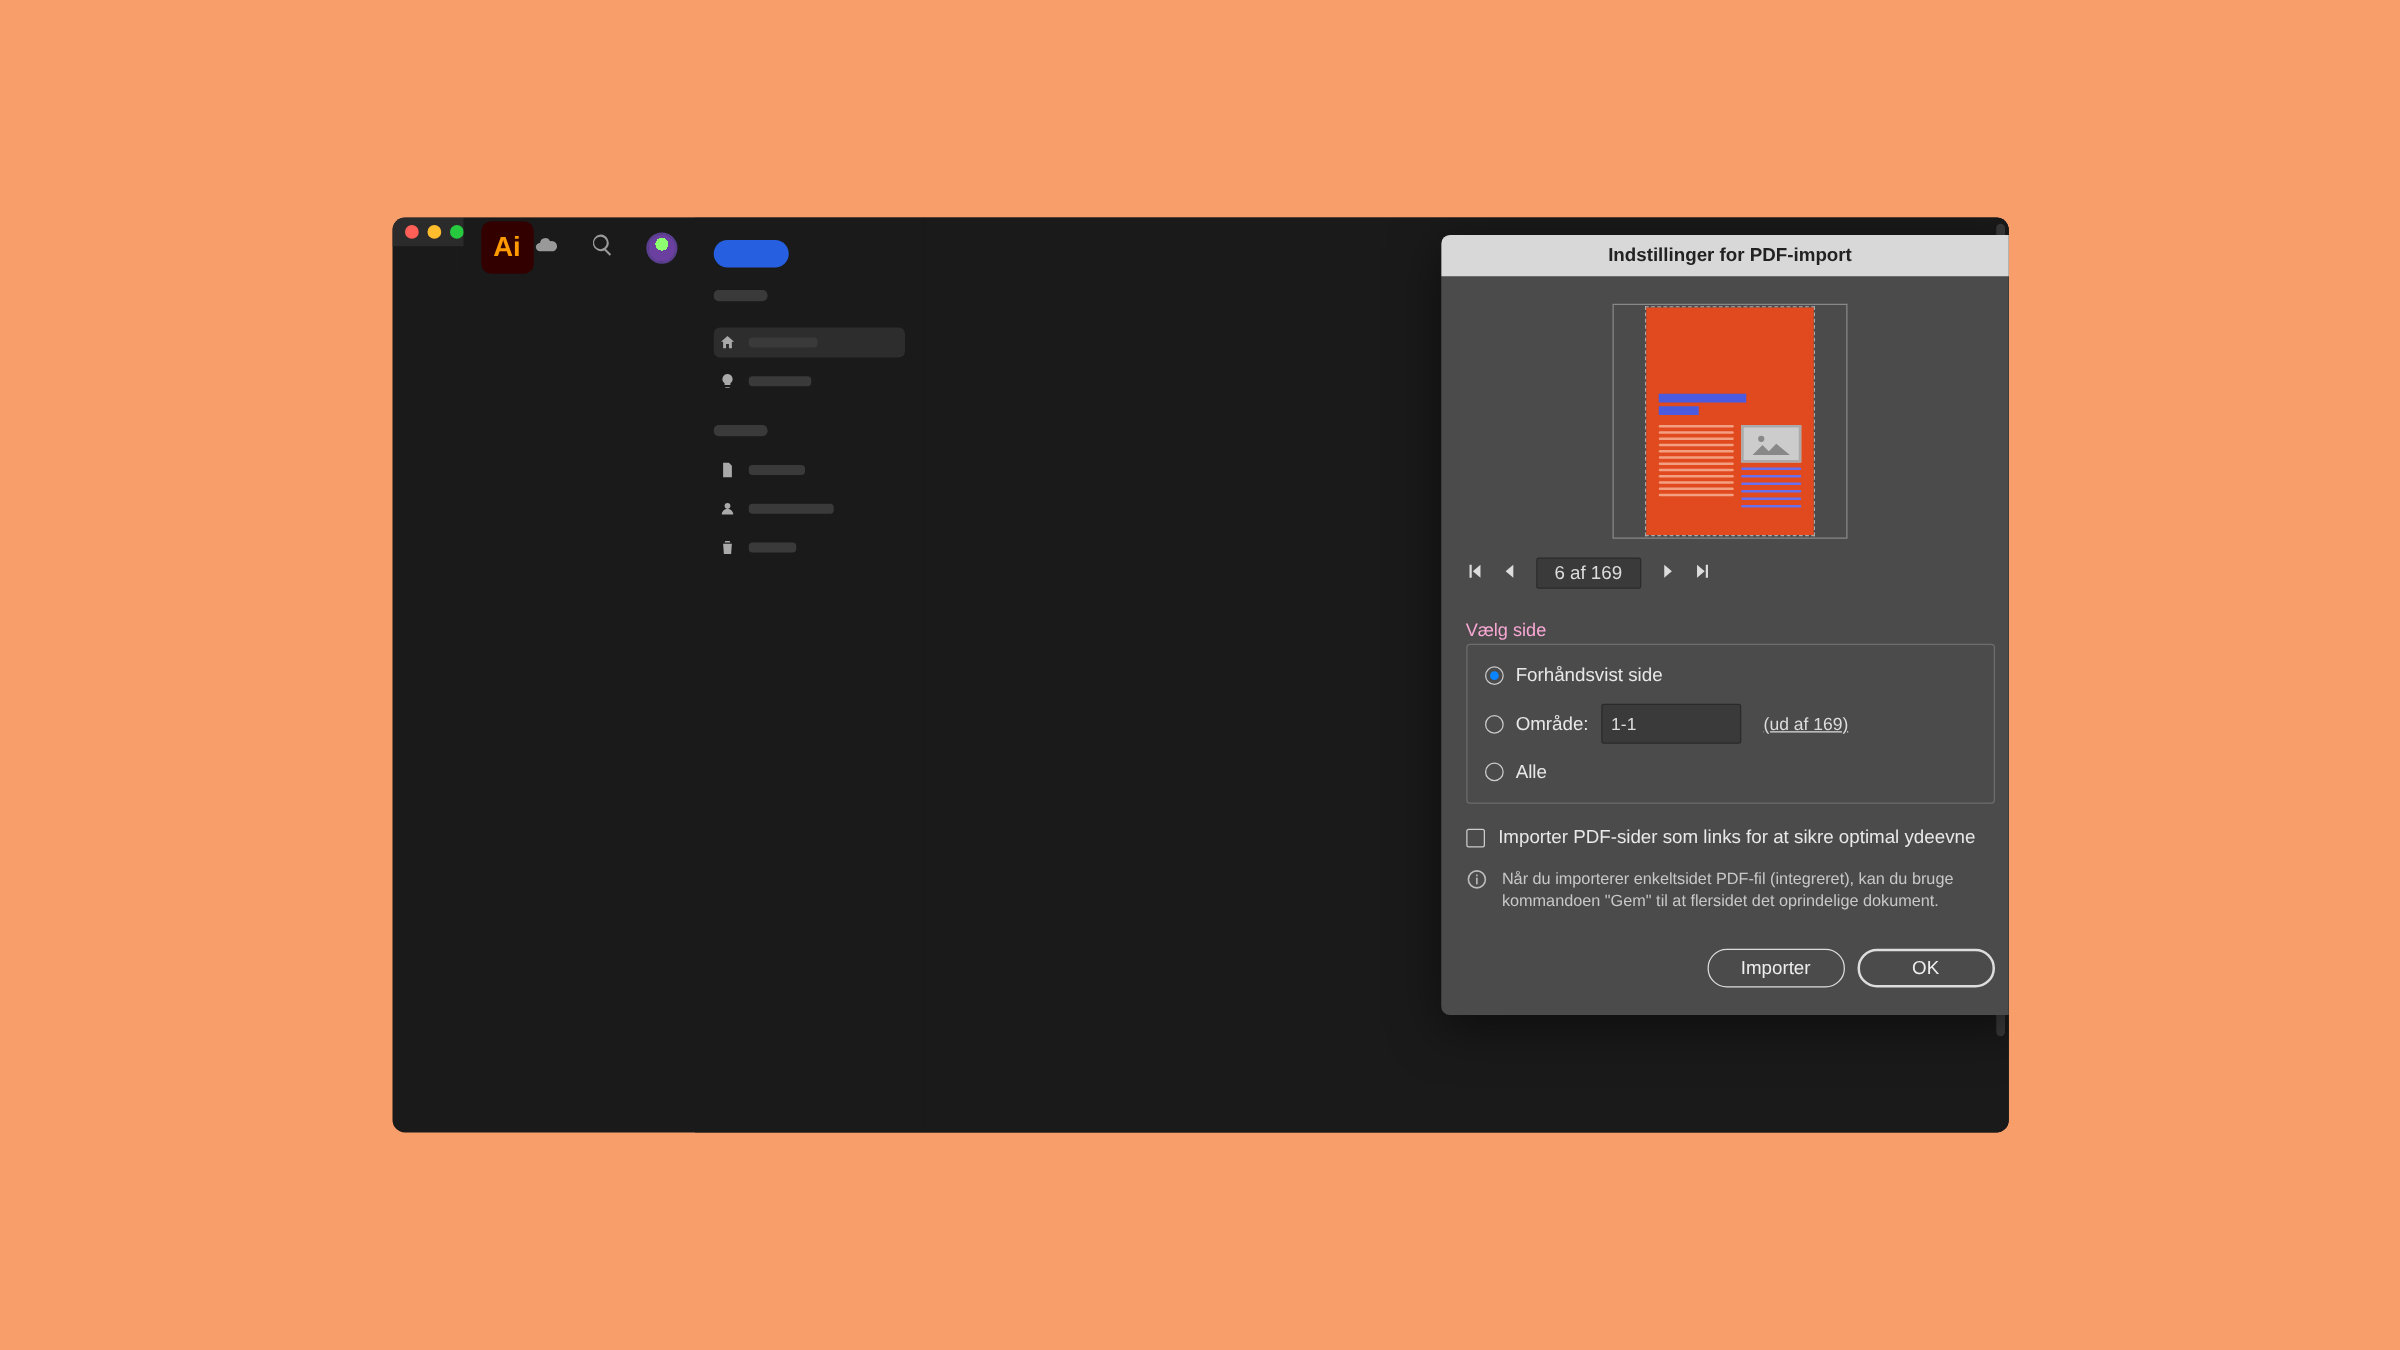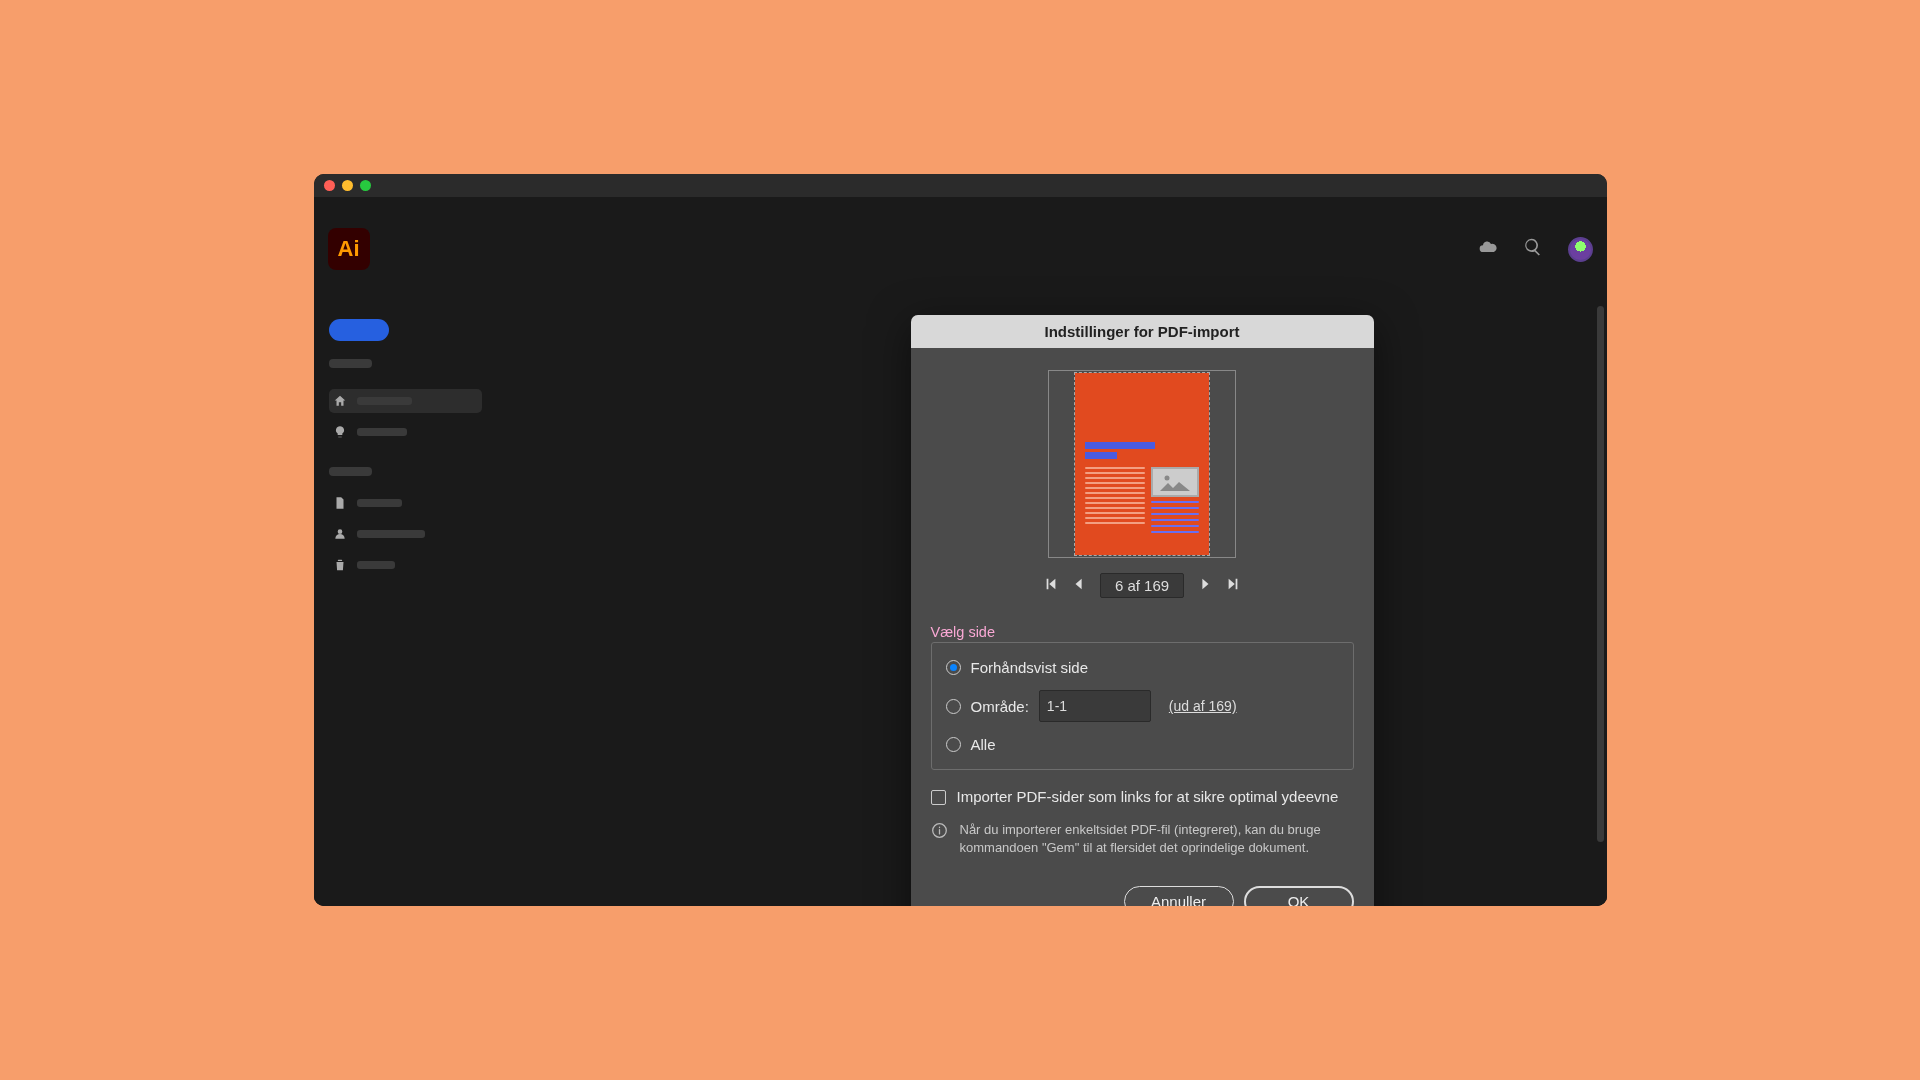--- a/index.html
+++ b/index.html
@@ -1,17 +1,17 @@
 <!DOCTYPE html>
 <html><head>
 <meta charset="utf-8">
 <style>
   * { margin: 0; padding: 0; box-sizing: border-box; font-family: -apple-system, BlinkMacSystemFont, "Segoe UI", sans-serif; }
   body { background: #f79e6b; width: 1920px; height: 1080px; display: flex; align-items: center; justify-content: center; }
-  .app-window { width: 1293px; height: 732px; background: #1a1a1a; border-radius: 10px; overflow: hidden; display: flex; flex-direction: column; position: relative; gap: 28px; }
+  .app-window { width: 1293px; height: 732px; background: #1a1a1a; border-radius: 10px; overflow: hidden; display: flex; flex-direction: row; position: relative; }
   .titlebar { height: 23px; background: #2b2b2b; display: flex; align-items: center; padding-left: 10px; gap: 7px; }
   .wbtn { width: 11px; height: 11px; border-radius: 50%; }
   .wred { background: #ff5f56; } .wyellow { background: #ffbd2e; } .wgreen { background: #27c93f; }
   .topbar { height: 48px; background: #1a1a1a; display: flex; align-items: center; padding: 0 14px; justify-content: space-between; }
   .app-logo { width: 42px; height: 42px; background: #330000; border-radius: 8px; display:flex; align-items:center; justify-content:center; color:#ff9a00; font-weight:700; font-size:22px; }
   .topbar-right { display:flex; align-items:center; gap:25px; color:#999; }
   .cloud-icon svg, .search-icon svg { width:20px; height:20px; fill:#999; }
   .avatar { width:25px; height:25px; border-radius:50%; background: radial-gradient(circle at 50% 35%, #8eff6e 0 30%, #6b3fa0 30% 100%); border: 2px solid #5b3f8f; }
   .main { flex:1; display:flex; background:#1a1a1a; }
   .sidebar { width:183px; background:#1a1a1a; padding:18px 15px; display:flex; flex-direction:column; gap:7px; }
@@ -35,21 +35,21 @@
   .page-thumb { width:100%; height:100%; background:#e14a1f; padding:14px 10px 10px 10px; display:flex; flex-direction:column; }
   .thumb-title1 { width:70px; height:7px; background:#4a5be0; margin-top:55px; margin-bottom:3px; }
   .thumb-title2 { width:32px; height:7px; background:#4a5be0; margin-bottom:8px; }
   .thumb-cols { display:flex; gap:6px; flex:1; }
   .thumb-colL { flex:1; display:flex; flex-direction:column; gap:3px; }
   .tl { height:2px; background:#f39f82; border-radius:1px; }
   .thumb-colR { width:48px; display:flex; flex-direction:column; }
   .thumb-img { width:48px; height:30px; background:#ccc; border:2px solid #aaa; display:flex; align-items:center; justify-content:center; }
   .thumb-img svg { width:30px; height:18px; fill:#888; }
   .thumb-colR .bl { height:2px; background:#6a6ff0; margin-top:4px; border-radius:1px; }
-  .pager { display:flex; align-items:center; justify-content:center; gap:14px; margin-top:15px; color:#ddd; }
+  .pager { display:flex; align-items:center; justify-content:flex-start; gap:14px; margin-top:15px; color:#ddd; }
   .pager svg { width:14px; height:14px; fill:#ddd; cursor:pointer; }
   .page-label { background:#3a3a3a; border:1px solid #2a2a2a; padding:3px 14px; font-size:15px; border-radius:2px; }
   .group-label { display:inline-block; margin-top:26px; font-size:14.5px; color:#f9a8d4; }
   .group { border:1px solid #6d6d6d; border-radius:3px; padding:16px 14px 16px 14px; margin-top:2px; display:flex; flex-direction:column; gap:14px; }
   .radio-row { display:flex; align-items:center; gap:10px; font-size:15px; }
   .radio { width:15px; height:15px; border:1.5px solid #ccc; border-radius:50%; display:flex; align-items:center; justify-content:center; }
   .radio.sel::after { content:""; width:7px; height:7px; background:#0a84ff; border-radius:50%; }
   .range-input { width:112px; height:32px; background:#3a3a3a; border:1px solid #2a2a2a; color:#ddd; padding:0 7px; font-size:14px; border-radius:2px; outline:none; }
   .range-suffix { color:#ddd; font-size:14px; margin-left:8px;text-decoration:underline; }
   .check-row { display:flex; align-items:flex-start; gap:11px; margin-top:18px; font-size:15px; }
@@ -225,21 +225,21 @@
                   <line x1="10" y1="6" x2="10" y2="6.5" stroke-linecap="round"></line>
                   <line x1="10" y1="9" x2="10" y2="14" stroke-linecap="round"></line>
                 </svg>
             </span>
             <div class="info-text">
               <p>Når du importerer enkeltsidet PDF-fil (integreret), kan du bruge kommandoen "Gem" til at flersidet det oprindelige dokument.</p>
             </div>
           </div>
 
           <div class="dialog-actions">
-            <button class="btn">Annuller</button>
+            <button class="btn">Importer</button>
             <button class="btn primary">OK</button>
           </div>
 
         </div>
       </div>
 
     </div>
   </div>
 </div>
 

